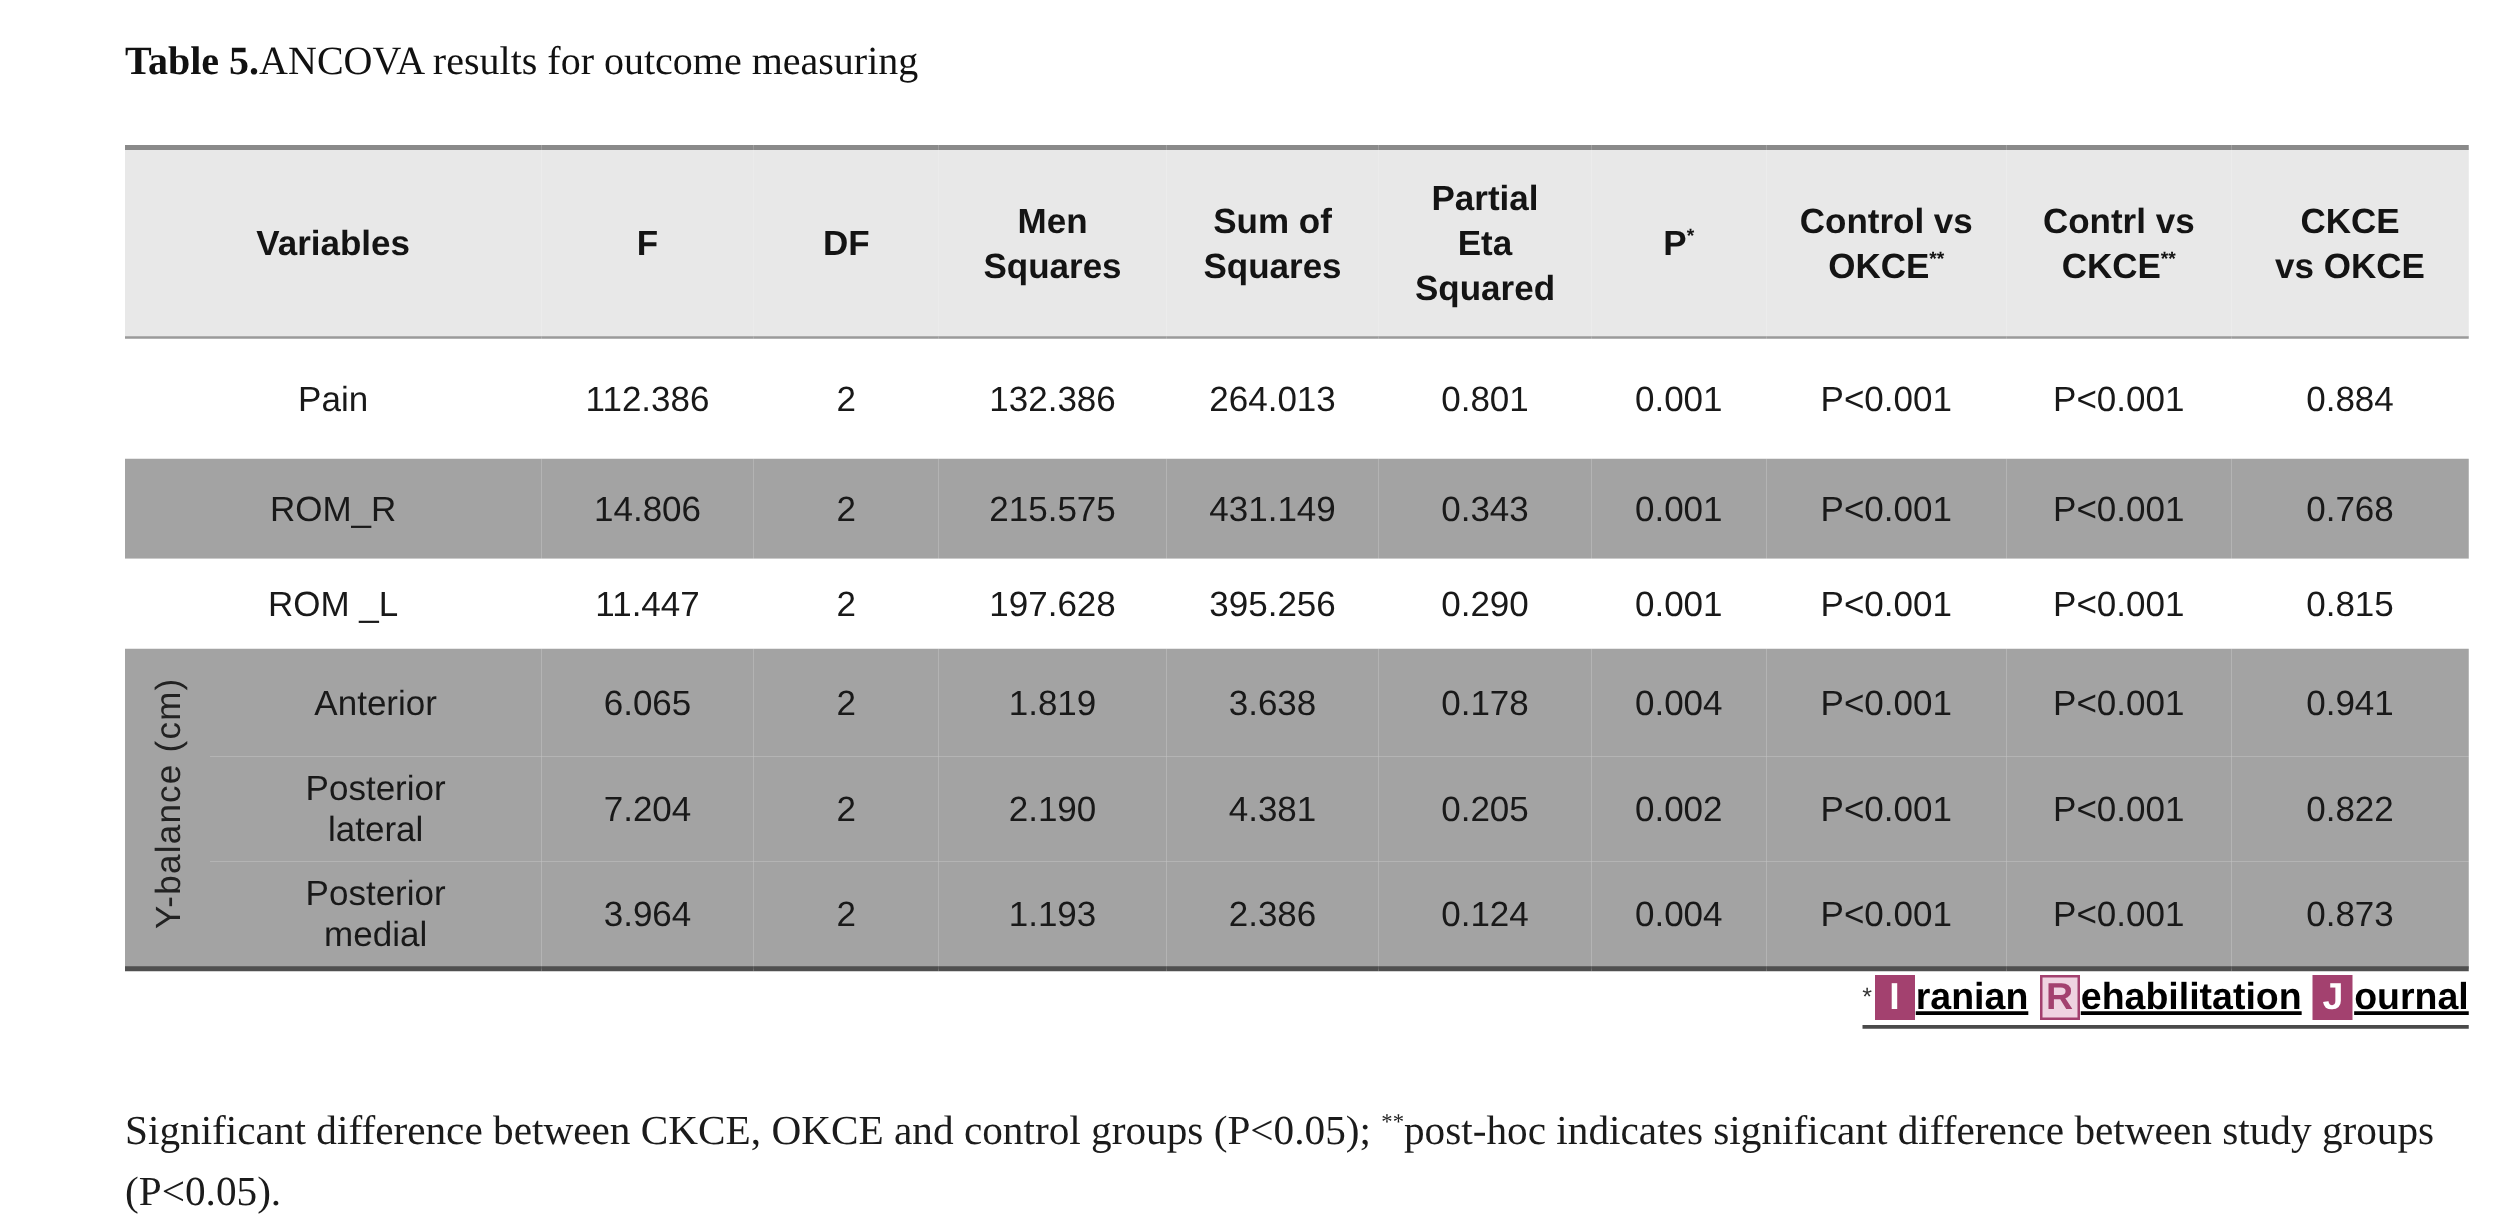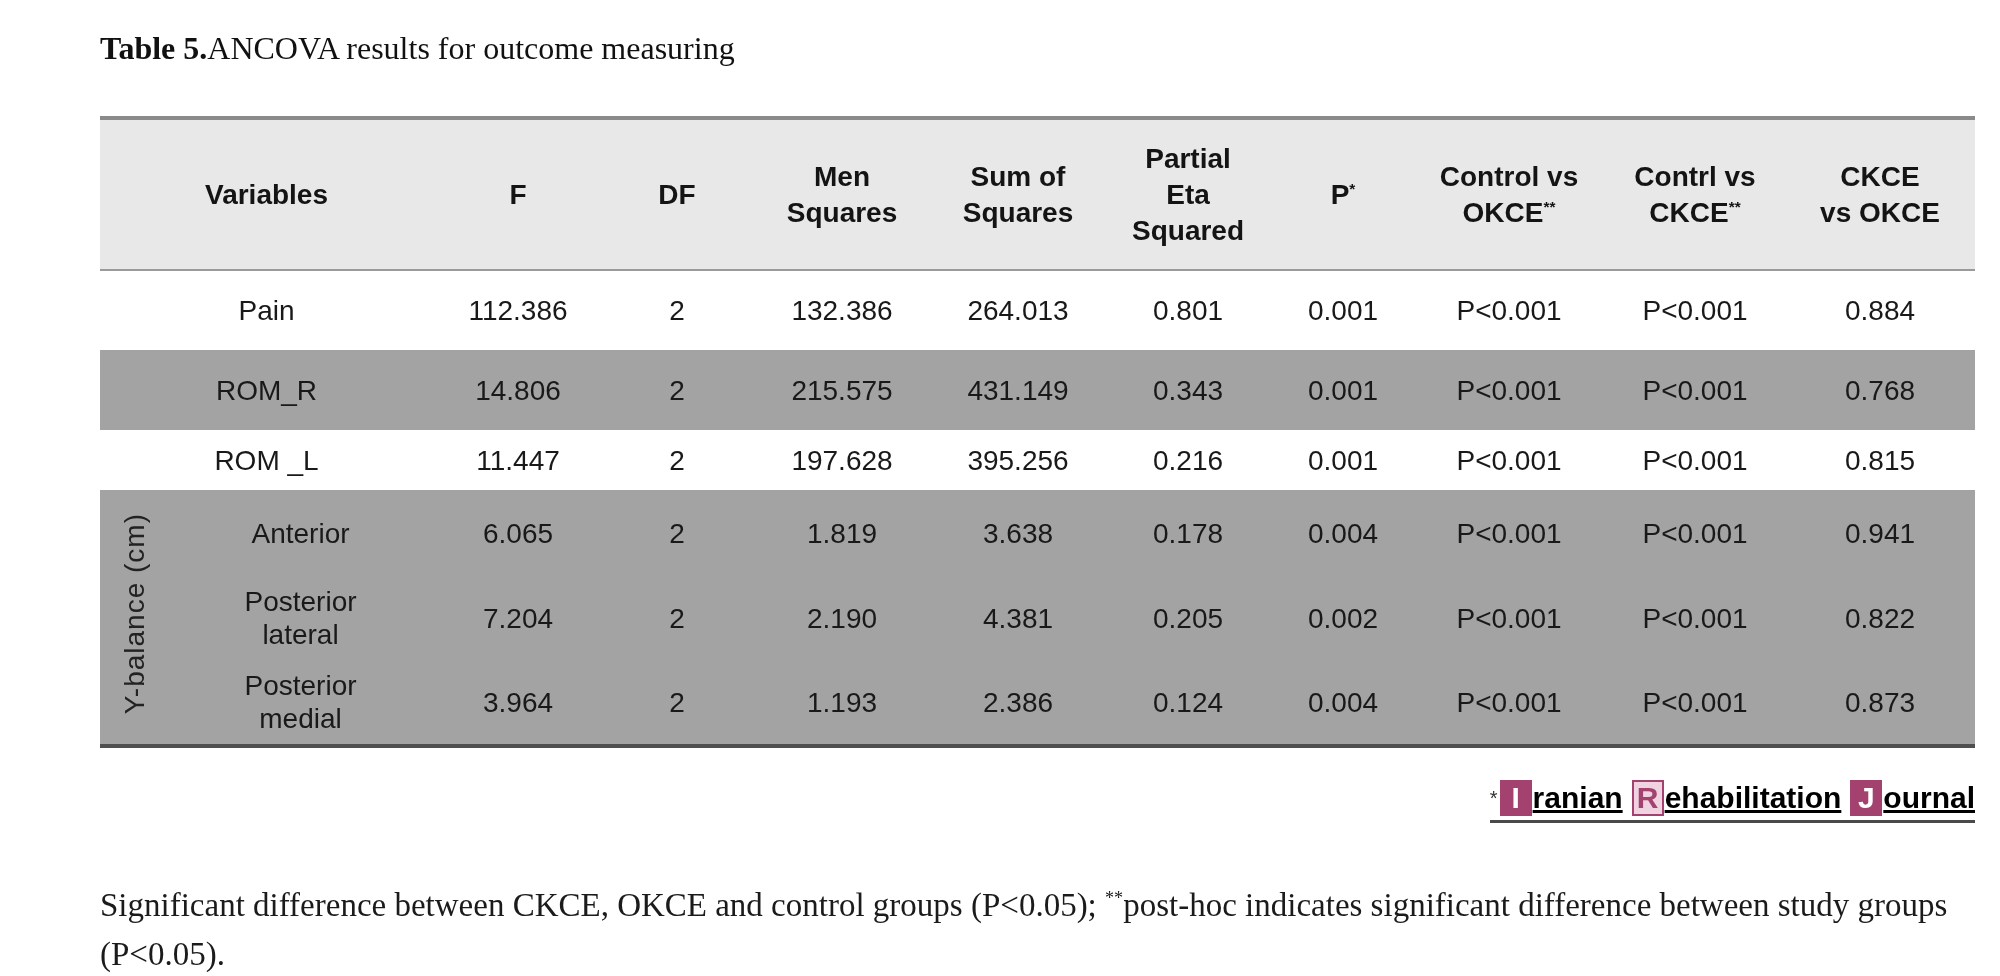--- a/index.html
+++ b/index.html
@@ -27,23 +27,23 @@
   thead tr{height:152px;border-bottom:2px solid #9a9a9a;}
   thead th{
     background:#e8e8e8;font-weight:bold;font-size:28px;line-height:36px;
     text-align:center;vertical-align:middle;padding:0 4px;color:#141414;
   }
   tbody td{
     font-size:28px;line-height:33px;text-align:center;vertical-align:middle;
     padding:0 4px;color:#191919;background:#ffffff;
   }
   tbody tr.shaded td{background:#a3a3a3;}
-  tbody tr:nth-child(1){height:80px}
+  tbody tr:nth-child(1){height:97px}
   tbody tr:nth-child(2){height:80px}
-  tbody tr:nth-child(3){height:60px}
+  tbody tr:nth-child(3){height:72px}
   tbody tr:nth-child(4){height:86px}
   tbody tr:nth-child(5){height:84px}
   tbody tr:nth-child(6){height:86px}
   td.rotated{padding:0;}
   td.rotated span{
     display:inline-block;writing-mode:vertical-rl;transform:rotate(180deg);
     font-size:28px;letter-spacing:1px;color:#222;white-space:nowrap;
   }
   sup{font-size:0.55em;vertical-align:super;line-height:0;}
   
@@ -132,21 +132,21 @@
           <td>P&lt;0.001</td>
           <td>P&lt;0.001</td>
           <td>0.768</td>
         </tr>
         <tr>
           <td colspan="2">ROM _L</td>
           <td>11.447</td>
           <td>2</td>
           <td>197.628</td>
           <td>395.256</td>
-          <td>0.216</td>
+          <td>0.290</td>
           <td>0.001</td>
           <td>P&lt;0.001</td>
           <td>P&lt;0.001</td>
           <td>0.815</td>
         </tr>
         <tr class="shaded">
           <td rowspan="3" class="rotated"><span>Y-balance (cm)</span></td>
           <td>Anterior</td>
           <td>6.065</td>
           <td>2</td>

